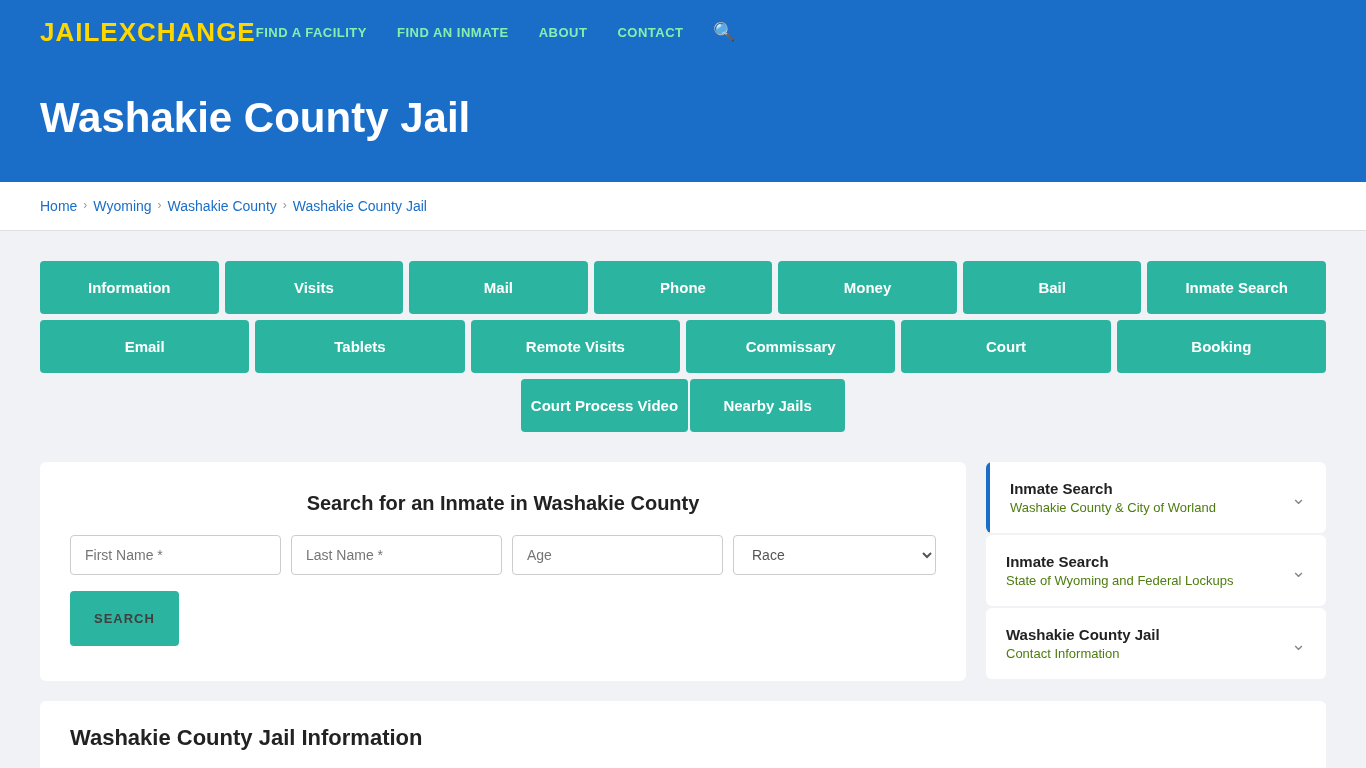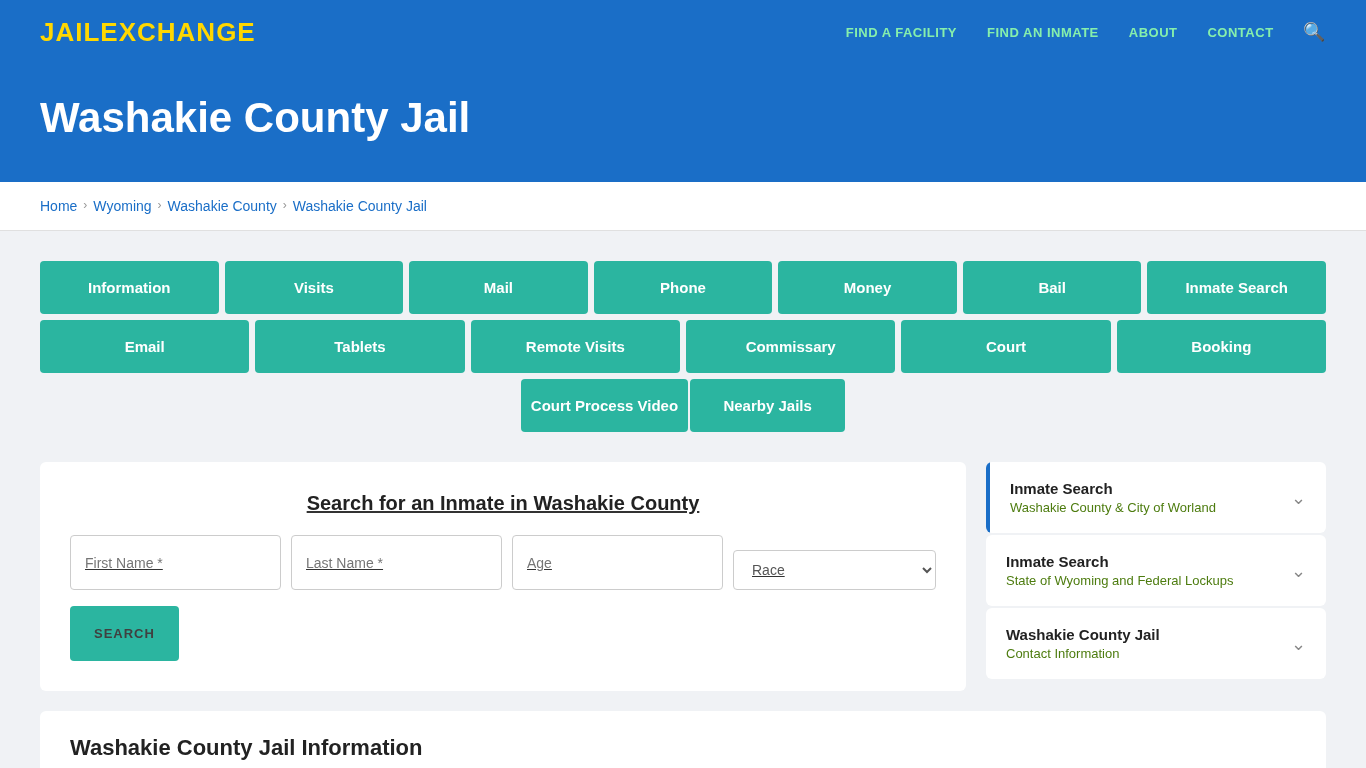--- a/index.html
+++ b/index.html
@@ -5,21 +5,20 @@
     * { margin: 0; padding: 0; box-sizing: border-box; }
     body { font-family: Arial, sans-serif; background: #f0f2f5; color: #333; }
 
     
     .header {
       background: #1a6ec7;
       padding: 11px 40px;
       height: 64px;
       display: flex;
       align-items: center;
-      justify-content: space-between;
     }
     .logo {
       font-size: 26px;
       font-weight: 900;
       color: #fff;
       letter-spacing: 1px;
     }
     .logo span { color: #ffd700; }
     .nav {
       display: flex;
@@ -122,21 +121,20 @@
       display: flex;
       gap: 20px;
     }
 
     
     .search-form-box {
       background: #fff;
       border-radius: 6px;
       padding: 30px;
       flex: 1;
-      text-decoration: underline;
     }
     .search-form-box h2 {
       text-align: center;
       font-size: 20px;
       font-weight: 800;
       margin-bottom: 20px;
       color: #222;
     }
     .search-inputs {
       display: flex;
@@ -147,21 +145,20 @@
       flex: 1;
       padding: 10px 14px;
       border: 1px solid #ccc;
       border-radius: 4px;
       font-size: 14px;
       color: #555;
       outline: none;
     }
     .search-inputs select {
       background: #fff;
-      margin-top: 15px;
     }
     .search-btn {
       background: #2bb5a0;
       color: #404040;
       border: none;
       border-radius: 4px;
       padding: 20px 24px;
       font-size: 13px;
       font-weight: 800;
       letter-spacing: 1px;

